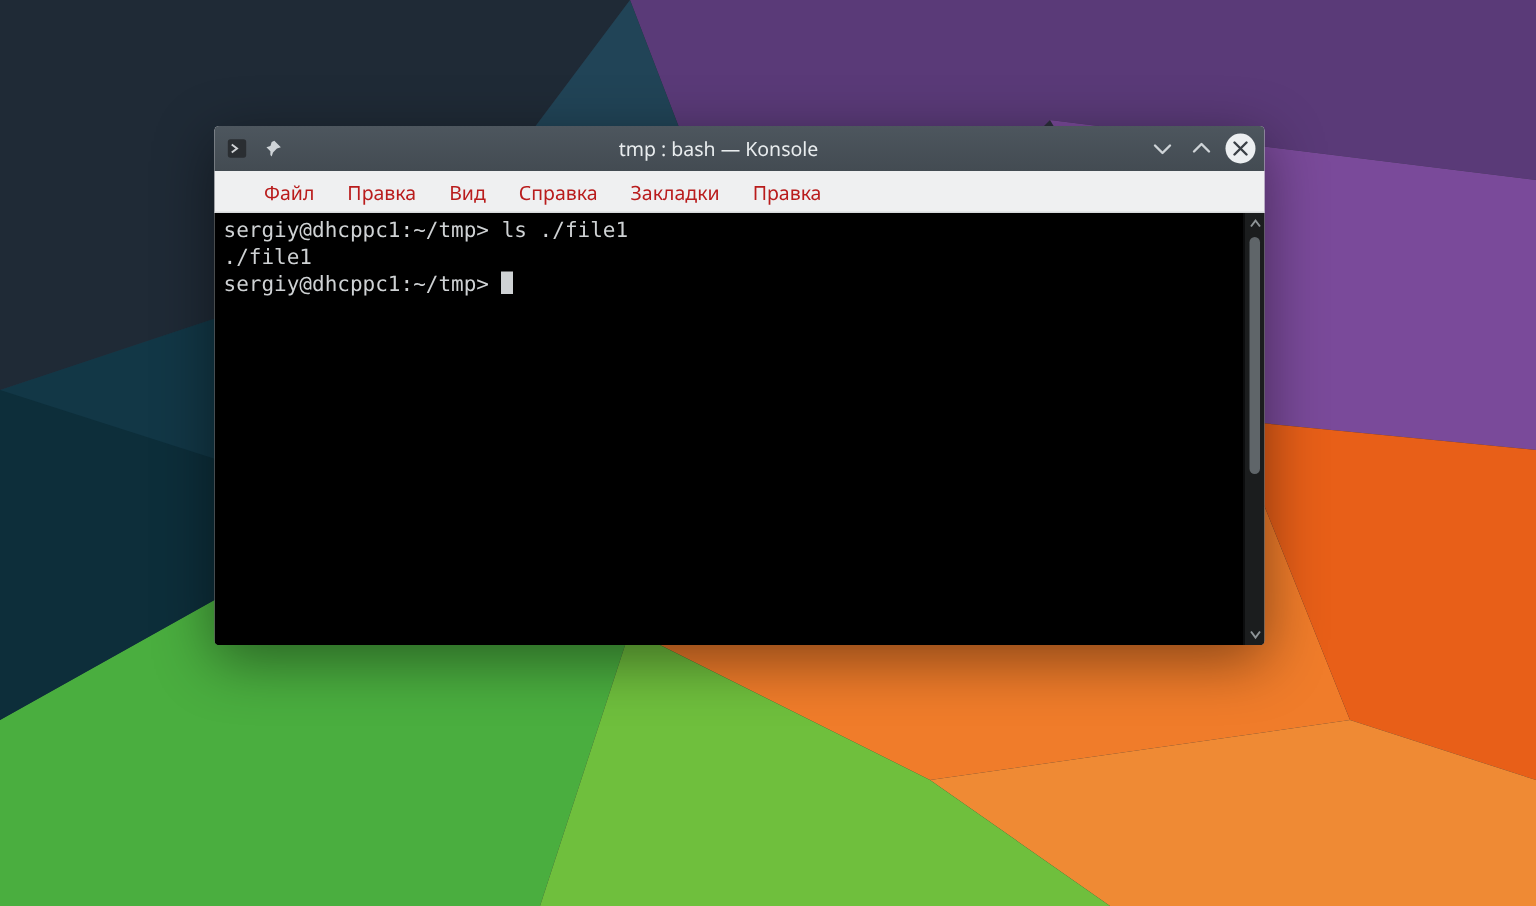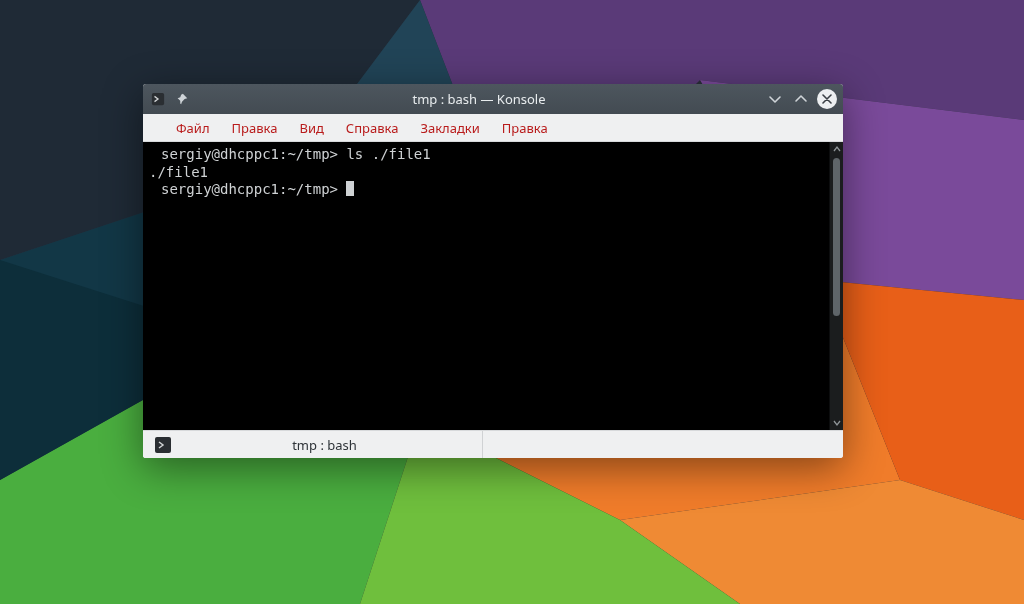--- a/index.html
+++ b/index.html
@@ -65,21 +65,21 @@
     background: #000000;
     color: #cfd2d4;
     font-family: "DejaVu Sans Mono", "Liberation Mono", monospace;
     font-size: 14px;
     line-height: 1.25;
     padding: 4px 6px 4px 6px;
     height: 288px;
     white-space: pre;
     overflow: hidden;
   }
-  .prompt { color:#cfd2d4;margin-left:12px; }
+  .prompt { color:#cfd2d4; }
   .cursor {
     display:inline-block; width: 8px; height: 15px; background:#cfd2d4; vertical-align: -2px;
   }
   .scrolltrack {
     width: 14px; background: #1b1d1e; position: relative;
     border-left: 1px solid #0c0d0e;
   }
   .scroll-arrow{
     width:14px;height:14px;display:flex;align-items:center;justify-content:center;color:#8e9497;
     position:absolute;left:0;
@@ -192,26 +192,15 @@
         </div>
         <div class="scroll-thumb"></div>
         <div class="scroll-arrow bottom">
           <svg width="8" height="8" viewBox="0 0 8 8">
               <path d="M1 2l3 4 3-4" stroke="#8e9497" stroke-width="1.3" fill="none"></path>
             </svg>
         </div>
       </div>
     </div>
 
-    <div class="tabbar">
-      <div class="tab">
-        <span class="tab-icon">
-          <svg viewBox="0 0 16 16">
-              <rect x="0" y="0" width="16" height="16" rx="2" fill="#2a2e32"></rect>
-              <path d="M4 5l4 3-4 3" stroke="#cfd2d4" stroke-width="1.5" fill="none"></path>
-            </svg>
-        </span>
-        <span class="tab-label">tmp : bash</span>
-      </div>
-    </div>
 
   </div>
 </div>
 
 </body></html>

